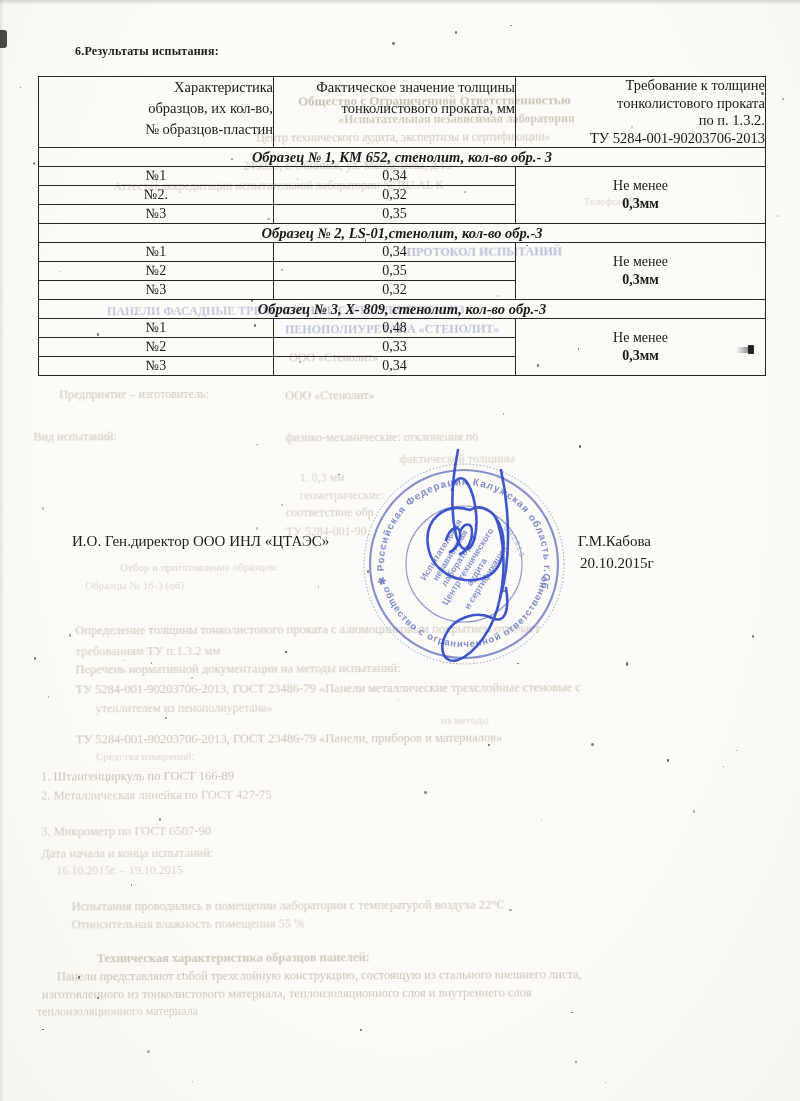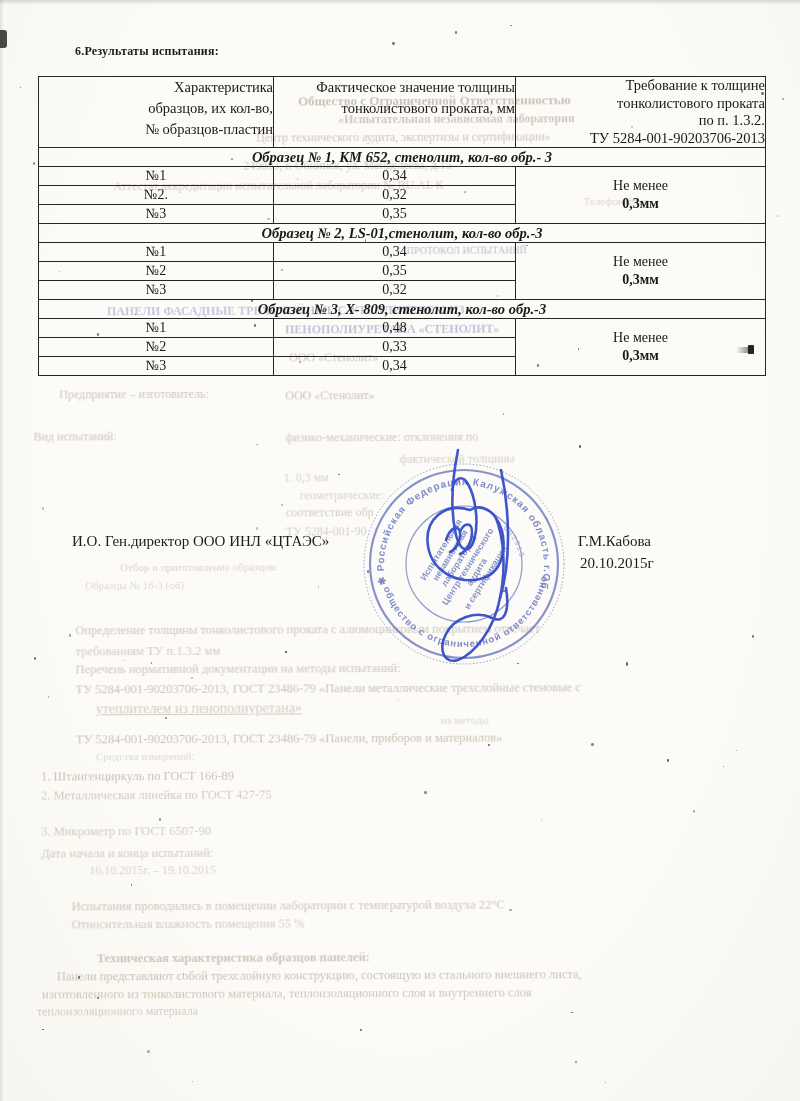--- a/index.html
+++ b/index.html
@@ -72,48 +72,48 @@
   <div class="edge-mark"></div>
   <div class="smudge"></div>
 
   <div class="ghost-layer" id="ghost-layer">
       <div class="ghost g-olive" style="left: 300px; top: 93px; font-size: 13px; opacity: 0.45; font-weight: bold;">Общество с Ограниченной Ответственностью</div>
       <div class="ghost g-olive" style="left: 340px; top: 112px; font-size: 12px; opacity: 0.4; font-weight: bold;">«Испытательная независимая лаборатория</div>
       <div class="ghost g-olive" style="left: 258px; top: 130px; font-size: 12px; opacity: 0.42;">Центр технического аудита, экспертизы и сертификации»</div>
       <div class="ghost g-olive" style="left: 245px; top: 158px; font-size: 12px; opacity: 0.4;">249033, г. Обнинск, ул. Менделеева, д.15</div>
       <div class="ghost g-olive" style="left: 115px; top: 178px; font-size: 12px; opacity: 0.38;">Аттестат аккредитации испытательной лаборатории № RU.AL К</div>
       <div class="ghost g-olive" style="left: 585px; top: 196px; font-size: 11px; opacity: 0.3;">Телефон/факс</div>
-      <div class="ghost g-blue" style="left: 408px; top: 245px; font-size: 10px; opacity: 0.5; font-weight: normal;">ПРОТОКОЛ ИСПЫТАНИЙ</div>
+      <div class="ghost g-blue" style="left: 408px; top: 245px; font-size: 12px; opacity: 0.5; font-weight: bold;">ПРОТОКОЛ ИСПЫТАНИЙ</div>
       <div class="ghost g-blue" style="left: 108px; top: 303px; font-size: 12px; opacity: 0.42; font-weight: bold;">ПАНЕЛИ ФАСАДНЫЕ ТРЕХСЛОЙНЫЕ С УТЕПЛИТЕЛЕМ ИЗ</div>
       <div class="ghost g-blue" style="left: 286px; top: 322px; font-size: 12px; opacity: 0.45; font-weight: bold;">ПЕНОПОЛИУРЕТАНА «СТЕНОЛИТ»</div>
       <div class="ghost g-olive" style="left: 290px; top: 350px; font-size: 12px; opacity: 0.45;">ООО «Стенолит»</div>
       <div class="ghost g-olive" style="left: 60px; top: 386px; font-size: 12px; opacity: 0.42;">Предприятие – изготовитель:</div>
       <div class="ghost g-olive" style="left: 286px; top: 388px; font-size: 12px; opacity: 0.45;">ООО «Стенолит»</div>
       <div class="ghost g-olive" style="left: 34px; top: 428px; font-size: 12px; opacity: 0.42;">Вид испытаний:</div>
       <div class="ghost g-olive" style="left: 286px; top: 430px; font-size: 12px; opacity: 0.4;">физико-механические: отклонения по</div>
       <div class="ghost g-olive" style="left: 400px; top: 452px; font-size: 12px; opacity: 0.35;">фактической толщины</div>
-      <div class="ghost g-olive" style="left: 284px; top: 470px; font-size: 12px; opacity: 0.32;">1.                    0,3 мм</div>
+      <div class="ghost g-olive" style="left: 300px; top: 470px; font-size: 12px; opacity: 0.32;">1.                    0,3 мм</div>
       <div class="ghost g-olive" style="left: 300px; top: 488px; font-size: 12px; opacity: 0.32;">геометрические:</div>
       <div class="ghost g-olive" style="left: 286px; top: 505px; font-size: 12px; opacity: 0.38;">соответствие обр</div>
       <div class="ghost g-olive" style="left: 286px; top: 524px; font-size: 12px; opacity: 0.35;">ТУ 5284-001-90</div>
       <div class="ghost g-olive" style="left: 120px; top: 560px; font-size: 11px; opacity: 0.3;">Отбор и приготовление образцов:</div>
       <div class="ghost g-olive" style="left: 85px; top: 578px; font-size: 11px; opacity: 0.28;">Образцы № 1б-3 (об)</div>
       <div class="ghost g-olive" style="left: 75px; top: 622px; font-size: 12.5px; opacity: 0.42;">Определение толщины тонколистового проката с алюмоцинковым покрытием отвечает</div>
       <div class="ghost g-olive" style="left: 75px; top: 643px; font-size: 12.5px; opacity: 0.38;">требованиям ТУ        п.1.3.2 мм</div>
       <div class="ghost g-olive" style="left: 75px; top: 661px; font-size: 12.5px; opacity: 0.42;">Перечень нормативной документации на методы испытаний:</div>
       <div class="ghost g-olive" style="left: 75px; top: 681px; font-size: 12.5px; opacity: 0.45;">ТУ 5284-001-90203706-2013, ГОСТ 23486-79 «Панели металлические трехслойные стеновые с</div>
-      <div class="ghost g-olive" style="left: 95px; top: 700px; font-size: 14px; opacity: 0.38; text-decoration: underline;">утеплителем из пенополиуретана»</div>
+      <div class="ghost g-olive" style="left: 95px; top: 700px; font-size: 12px; opacity: 0.38;">утеплителем из пенополиуретана»</div>
       <div class="ghost g-olive" style="left: 440px; top: 714px; font-size: 11px; opacity: 0.3;">на методы</div>
       <div class="ghost g-olive" style="left: 75px; top: 731px; font-size: 12.5px; opacity: 0.45;">ТУ 5284-001-90203706-2013, ГОСТ 23486-79 «Панели, приборов и материалов»</div>
       <div class="ghost g-olive" style="left: 95px; top: 749px; font-size: 11px; opacity: 0.28;">Средства измерений:</div>
       <div class="ghost g-olive" style="left: 40px; top: 768px; font-size: 12.5px; opacity: 0.45;">1. Штангенциркуль по  ГОСТ 166-89</div>
       <div class="ghost g-olive" style="left: 40px; top: 787px; font-size: 12.5px; opacity: 0.38;">2. Металлическая линейка по ГОСТ 427-75</div>
       <div class="ghost g-olive" style="left: 40px; top: 803px; font-size: 12.5px; opacity: 0.38; margin-top: 20px;">3. Микрометр по ГОСТ 6507-90</div>
       <div class="ghost g-olive" style="left: 40px; top: 845px; font-size: 12.5px; opacity: 0.38;">Дата начала и конца испытаний:</div>
-      <div class="ghost g-olive" style="left: 55px; top: 862px; font-size: 12px; opacity: 0.32; margin-left: 33px;">16.10.2015г. – 19.10.2015</div>
+      <div class="ghost g-olive" style="left: 55px; top: 862px; font-size: 12px; opacity: 0.32;">16.10.2015г. – 19.10.2015</div>
       <div class="ghost g-olive" style="left: 70px; top: 898px; font-size: 12.5px; opacity: 0.42;">Испытания проводились в помещении лаборатории с температурой воздуха 22°С</div>
       <div class="ghost g-olive" style="left: 70px; top: 916px; font-size: 12.5px; opacity: 0.38;">Относительная влажность помещения 55 %</div>
       <div class="ghost g-olive" style="left: 95px; top: 950px; font-size: 12.5px; opacity: 0.42; font-weight: bold;">Техническая характеристика образцов панелей:</div>
       <div class="ghost g-olive" style="left: 55px; top: 968px; font-size: 12.5px; opacity: 0.45;">Панели представляют собой трехслойную конструкцию, состоящую из стального внешнего листа,</div>
       <div class="ghost g-olive" style="left: 40px; top: 986px; font-size: 12.5px; opacity: 0.42;">изготовленного из тонколистового материала, теплоизоляционного слоя и внутреннего слоя</div>
       <div class="ghost g-olive" style="left: 35px; top: 1003px; font-size: 12px; opacity: 0.35;">теплоизоляционного материала</div>
     </div>
 
   <div class="doc-title">6.Результаты испытания:</div>
 

